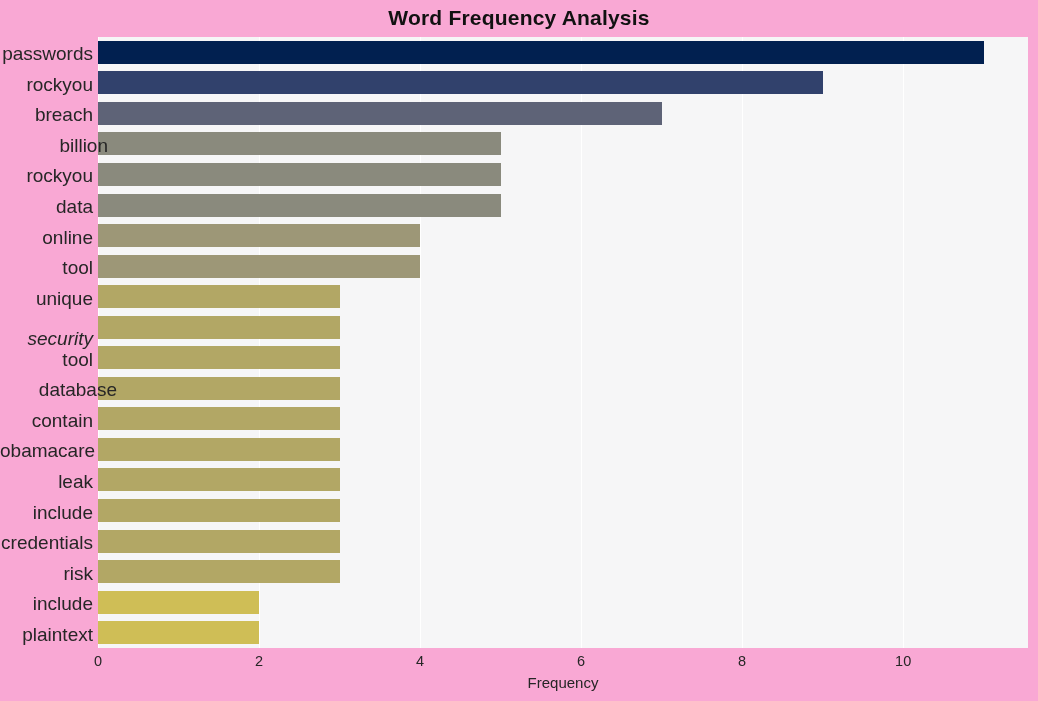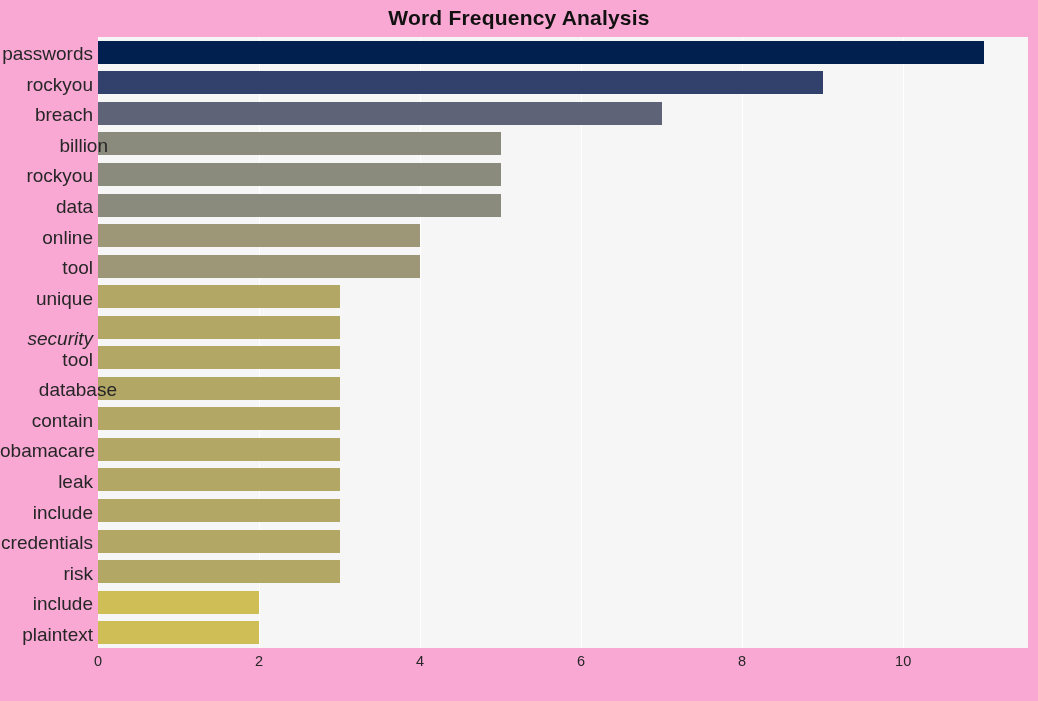--- a/index.html
+++ b/index.html
@@ -186,14 +186,15 @@
 
   <div id="xticks">
       <div class="xtick" style="left: 98px;">0</div>
       <div class="xtick" style="left: 259.039px;">2</div>
       <div class="xtick" style="left: 420.078px;">4</div>
       <div class="xtick" style="left: 581.117px;">6</div>
       <div class="xtick" style="left: 742.156px;">8</div>
       <div class="xtick" style="left: 903.195px;">10</div>
     </div>
 
+  <div id="xaxis-label">Frequency</div>
 
 </div>
 
 </body></html>

